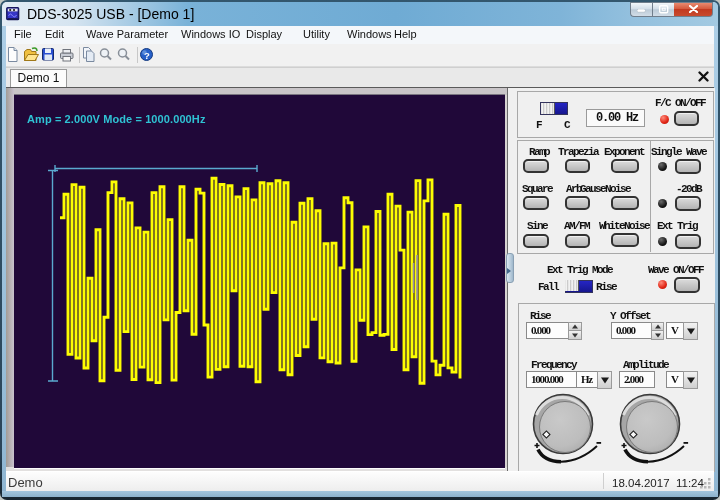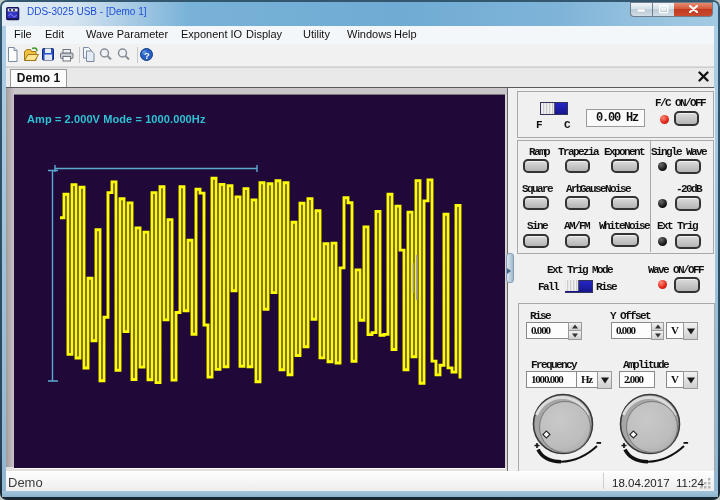--- a/index.html
+++ b/index.html
@@ -2,32 +2,32 @@
 <html><head>
 <meta charset="utf-8">
 <style>
   html,body{margin:0;padding:0;}
   body{width:720px;height:500px;overflow:hidden;font-family:"Liberation Sans",sans-serif;position:relative;background:#c2c8c4;}
   .abs{position:absolute;}
   
   #darkframe{left:0;top:0;width:720px;height:500px;border-radius:7px;background:linear-gradient(#33576e,#2a455a 90%,#182630);}
   #frame{left:2px;top:2px;width:716px;height:495px;border-radius:5px 5px 0 0;background:linear-gradient(#aed0e8,#8fb6d2);}
   #titlebar{left:2px;top:2px;width:716px;height:24px;border-radius:5px 5px 0 0;background:linear-gradient(90deg,#e2ecf5 0%,#d5e4f0 10%,#79b2d8 26%,#6fabd4 55%,#7fb4d8 78%,#93c0de 88%,#a3cae2 100%);}
-  #title{left:27px;top:6px;font-size:10px;color:#1d4ed8;}
+  #title{left:27px;top:6px;font-size:14px;color:#000000;}
   
   .wbtn{top:2px;height:13px;border:1px solid #707e8c;background:linear-gradient(#f2f7fa,#d3dee8 45%,#bccbd8 52%,#d2dde7);}
   #btnmin{left:630px;width:22px;border-right:none;border-bottom-left-radius:4px;}
   #btnmax{left:652px;width:22px;}
   #btnclose{left:674px;width:38px;border-left:none;border-bottom-right-radius:4px;background:linear-gradient(#e88a70,#d4593c 45%,#c23a20 50%,#c84a2e);}
   #menubar{left:6px;top:26px;width:708px;height:18px;background:#f4f7fa;font-size:11px;color:#111;}
   #menubar span{position:absolute;top:2px;}
   #toolbar{left:6px;top:44px;width:708px;height:22px;background:#f1f1f1;border-bottom:1px solid #dcdcdc;}
   .tsep{position:absolute;top:3px;width:1px;height:16px;background:#c8c8c8;}
   #tabrow{left:6px;top:67px;width:708px;height:19px;background:#e9e9e9;border-top:1px solid #cfcfcf;border-bottom:2px solid #5a5a5a;}
-  #tab1{left:10px;top:69px;width:55px;height:17px;background:#fcfcfc;border:1px solid #9a9a9a;border-bottom:none;font-weight:bold;font-size:12px;color:#111;text-align:center;line-height:17px;}
+  #tab1{left:10px;top:69px;width:55px;height:17px;background:#fcfcfc;border:1px solid #9a9a9a;border-bottom:none;font-weight:normal;font-size:12px;color:#111;text-align:center;line-height:17px;}
   #tabx{left:698px;top:71px;width:11px;height:11px;}
   #workspace{left:6px;top:88px;width:708px;height:383px;background:#d7d3d1;}
   #display{left:14px;top:94px;width:491px;height:373px;background:#200839;border-top:1px solid #7a7580;border-bottom:1px solid #fdfdfd;}
   #ampline{left:27px;top:113px;font-weight:bold;font-size:11px;color:#2fc3d4;letter-spacing:0.1px;}
   #rpanel{left:507px;top:88px;width:207px;height:383px;background:#f0f0f0;border-left:1px solid #6a6a6a;}
   .gbox{border:1px solid #a8a8a8;background:#f0f0f0;}
   .m{font-family:"Liberation Mono",monospace;font-weight:bold;font-size:11px;letter-spacing:-1.6px;color:#111;white-space:pre;}
   .pbtn{border:2px solid #333;border-radius:5px;background:linear-gradient(#dcdcdc,#b4b4b4);box-shadow:inset 0 1px 0 #f0f0f0;}
   .led{width:9px;height:9px;border-radius:50%;}
   .ledr{background:radial-gradient(circle at 35% 30%,#ff8a7a,#e02414 60%,#a81408);}
@@ -69,21 +69,21 @@
     <rect x="0.7" y="0.7" width="8" height="7" rx="1.2" fill="none" stroke="#fff" stroke-width="1.4"></rect>
     <rect x="3.2" y="3.2" width="3" height="2" fill="none" stroke="#fff" stroke-width="1"></rect>
   </svg>
 <svg class="abs" style="left:689px;top:5px" width="9" height="8">
     <path d="M1,1L8,7M8,1L1,7" stroke="#fff" stroke-width="2.2" stroke-linecap="round"></path>
   </svg>
 <div class="abs" id="menubar">
   <span style="left:8px">File</span>
     <span style="left:39px">Edit</span>
     <span style="left:80px">Wave Parameter</span>
-    <span style="left:175px">Exponent IO</span>
+    <span style="left:175px">Windows IO</span>
     <span style="left:240px">Display</span>
     <span style="left:297px">Utility</span>
     <span style="left:341px">Windows</span>
     <span style="left:388px">Help</span>
 </div>
 <div class="abs" id="toolbar"></div>
 <svg class="abs" style="left:6px;top:46px" width="160" height="18" viewBox="0 0 160 18">
 
   <path d="M2.5,1.5h5.5l3,3v11h-8.5z" fill="#fdfdfd" stroke="#7a8aa0" stroke-width="1"></path>
   <path d="M8,1.5v3h3" fill="#dde6f0" stroke="#7a8aa0" stroke-width="1"></path>

